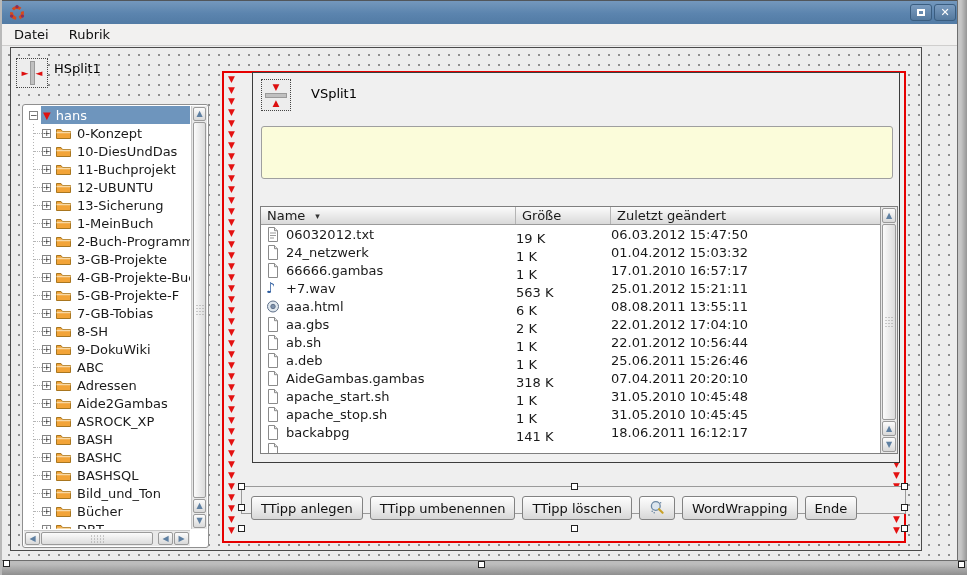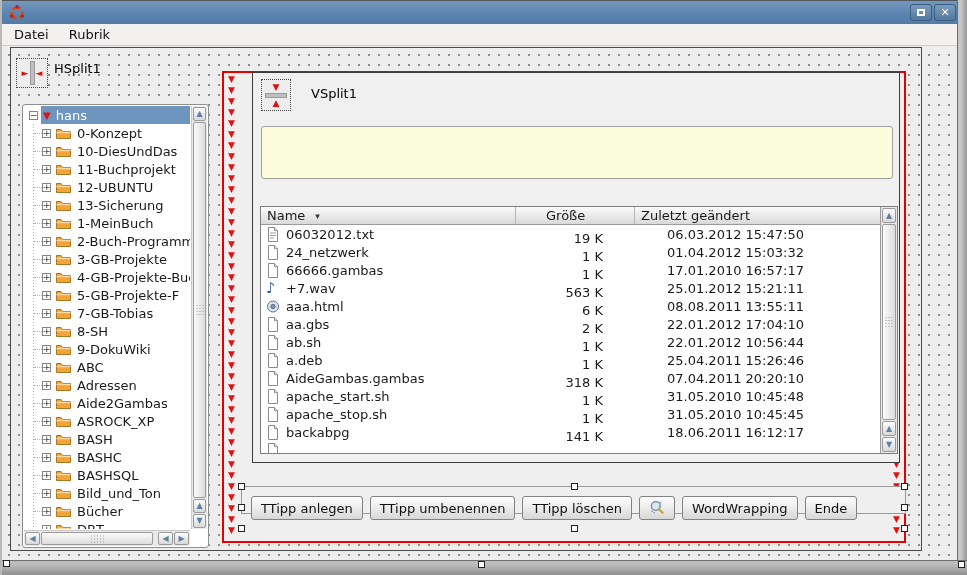--- a/index.html
+++ b/index.html
@@ -74,28 +74,28 @@
   .inner-panel{position:absolute;left:250px;top:26px;width:648px;height:391px;border:1px solid #3c3c3c;background:#f0f0f0;}
   .vsplit-icon-pos{left:8px;top:6px;width:30px;height:32px;}
   .textarea{position:absolute;left:8px;top:53px;width:632px;height:53px;background:#fbfcda;
     border:1px solid #9f9f9f;border-radius:3px;}
   
   .grid{position:absolute;left:7px;top:133px;width:638px;height:248px;border:1px solid #7f7f7f;background:#fff;overflow:hidden;}
   .grid-inner{position:absolute;left:0;top:0;right:17px;bottom:0;overflow:hidden;}
   .grid-header{display:flex;height:18px;background:linear-gradient(#fbfbfb,#d9d9d9);border-bottom:1px solid #9a9a9a;}
   .gh-cell{display:flex;align-items:center;padding:0 6px;border-right:1px solid #b4b4b4;overflow:hidden;}
   .gh-cell:nth-child(1){width:255px;}
-  .gh-cell:nth-child(2){width:95px;margin-left:24px;}
+  .gh-cell:nth-child(2){width:95px;}
   .gh-cell:nth-child(3){flex:1;border-right:none;}
   .sort-arrow{margin-left:10px;font-size:9px;color:#333;}
   .grid-row{display:flex;height:18px;align-items:center;}
   .gc-name{width:255px;display:flex;align-items:center;padding-left:5px;overflow:hidden;white-space:nowrap;}
   .gc-name .ficon{width:14px;height:15px;margin-right:6px;flex:0 0 14px;display:flex;align-items:center;}
-  .gc-size{width:95px;text-align:right;padding-right:8px;margin-top:9px;}
-  .gc-date{flex:1;text-align:center;padding-right:20px;white-space:nowrap;}
+  .gc-size{width:95px;padding-right:8px;margin-top:9px;}
+  .gc-date{flex:1;text-align:left;padding-right:20px;white-space:nowrap;}
   .grid-vsb{position:absolute;right:0;top:0;bottom:0;width:17px;background:#e9e9e9;border-left:1px solid #9a9a9a;
     display:flex;flex-direction:column;padding:1px;gap:1px;}
   .grid-vsb .sb-btn{height:15px;flex:0 0 15px;}
   .grid-vsb .thumb{flex:1;background:linear-gradient(to right,#fbfbfb,#dcdcdc);border:1px solid #9a9a9a;border-radius:2px;position:relative;}
   
   .button-panel{position:absolute;left:239px;top:440px;width:665px;height:28px;border:1px solid #9a9a9a;background:#efefef;}
   .button-row{position:absolute;left:9px;top:9px;display:flex;gap:7px;}
   .btn{height:24px;padding:0 9px;border:1px solid #828282;border-radius:3px;color:#111;font-size:13px;
     background:linear-gradient(#fdfdfd,#ececec 50%,#d7d7d7);display:flex;align-items:center;white-space:nowrap;
     box-shadow:0 1px 0 rgba(255,255,255,.6) inset;}
@@ -564,21 +564,21 @@
                 <div class="gc-name">
                   <span class="ficon">
                     <svg width="14" height="15" viewBox="0 0 14 15">
                       <path d="M2.5 .5 h6 l3 3.2 v10.8 h-9 z" fill="#fff" stroke="#8a8a8a"></path>
                       <path d="M8.5 .5 v3.2 h3" fill="#e9e9e9" stroke="#8a8a8a"></path>
                     </svg>
                   </span>
                   <span>a.deb</span>
                 </div>
                 <div class="gc-size">1 K</div>
-                <div class="gc-date">25.04.2011 15:26:46</div>
+                <div class="gc-date">25.06.2011 15:26:46</div>
               </div>
               <div class="grid-row">
                 <div class="gc-name">
                   <span class="ficon">
                     <svg width="14" height="15" viewBox="0 0 14 15">
                       <path d="M2.5 .5 h6 l3 3.2 v10.8 h-9 z" fill="#fff" stroke="#8a8a8a"></path>
                       <path d="M8.5 .5 v3.2 h3" fill="#e9e9e9" stroke="#8a8a8a"></path>
                     </svg>
                   </span>
                   <span>AideGambas.gambas</span>

